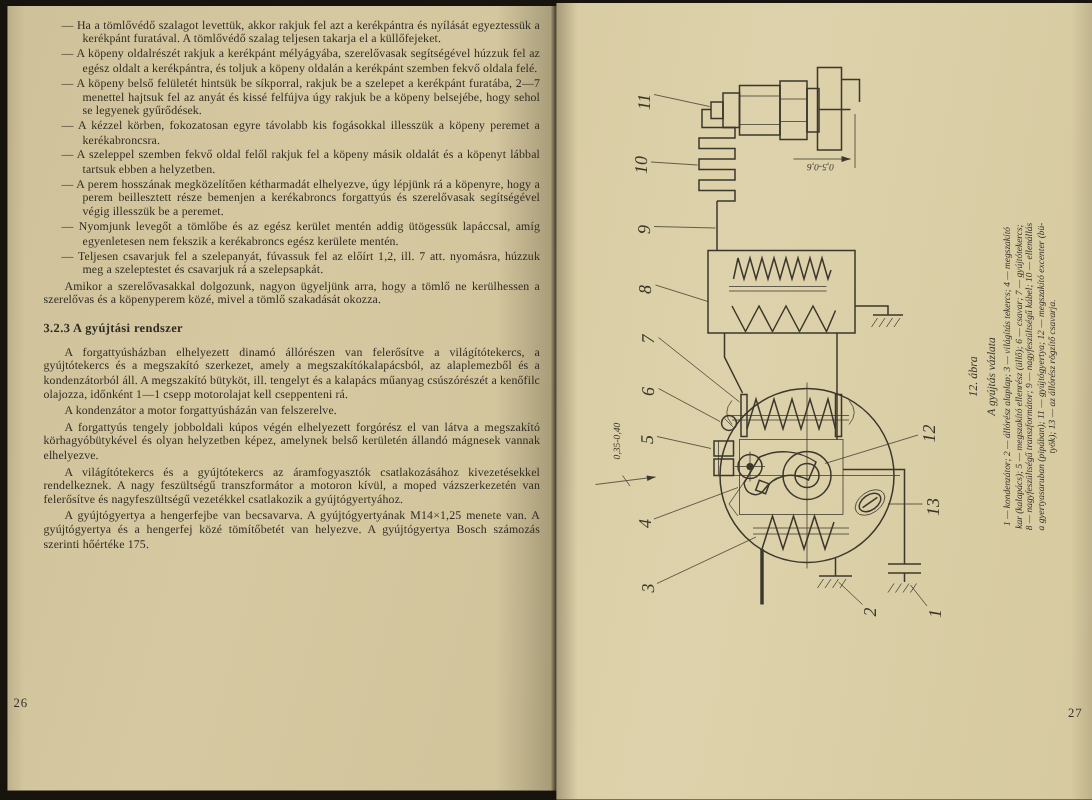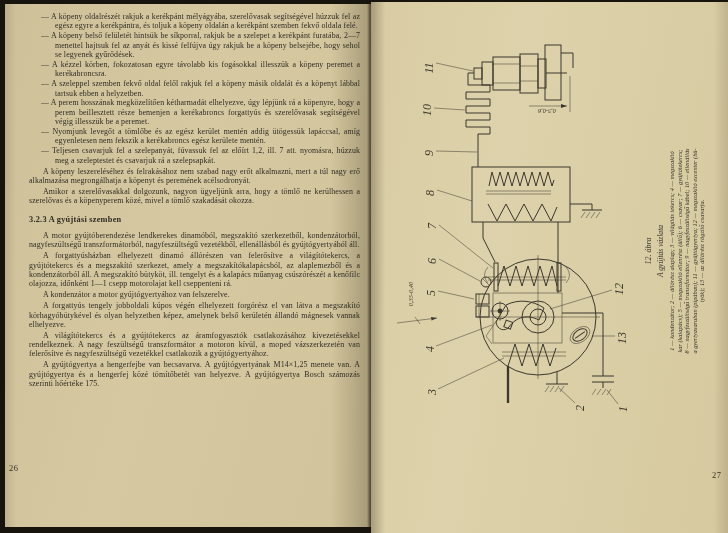--- a/index.html
+++ b/index.html
@@ -55,34 +55,33 @@
   .thk  { stroke:#3b372d; fill:none; stroke-width:2.3; }
   .call { font:italic 12px "Liberation Serif", serif; fill:#3a362c; }
   .dim  { font:italic 6.4px "Liberation Serif", serif; fill:#3a362c; }
 </style>
 </head>
 <body>
 
 <div class="page page-left">
   <div class="text-col">
     <div class="bullets">
-      <p class="bullet">— A köpeny oldalrészét rakjuk a kerékpánt mélyágyába, szerelővasak segítségével húzzuk fel az egész egyre a kerékpántra, és toljuk a köpeny oldalán a kerékpánt szemben fekvő oldala felé.</p>
+      <p class="bullet">— Ha a tömlővédő szalagot levettük, akkor rakjuk fel azt a kerékpántra és nyílását egyeztessük a kerékpánt furatával. A tömlővédő szalag teljesen takarja el a küllőfejeket.</p>
+      <p class="bullet">— A köpeny oldalrészét rakjuk a kerékpánt mélyágyába, szerelővasak segítségével húzzuk fel az egész oldalt a kerékpántra, és toljuk a köpeny oldalán a kerékpánt szemben fekvő oldala felé.</p>
       <p class="bullet">— A köpeny belső felületét hintsük be síkporral, rakjuk be a szelepet a kerékpánt furatába, 2—7 menettel hajtsuk fel az anyát és kissé felfújva úgy rakjuk be a köpeny belsejébe, hogy sehol se legyenek gyűrődések.</p>
       <p class="bullet">— A kézzel körben, fokozatosan egyre távolabb kis fogásokkal illesszük a köpeny peremet a kerékabroncsra.</p>
       <p class="bullet">— A szeleppel szemben fekvő oldal felől rakjuk fel a köpeny másik oldalát és a köpenyt lábbal tartsuk ebben a helyzetben.</p>
       <p class="bullet">— A perem hosszának megközelítően kétharmadát elhelyezve, úgy lépjünk rá a köpenyre, hogy a perem beillesztett része bemenjen a kerékabroncs forgattyús és szerelővasak segítségével végig illesszük be a peremet.</p>
       <p class="bullet">— Nyomjunk levegőt a tömlőbe és az egész kerület mentén addig ütögessük lapáccsal, amíg egyenletesen nem fekszik a kerékabroncs egész kerülete mentén.</p>
       <p class="bullet">— Teljesen csavarjuk fel a szelepanyát, fúvassuk fel az előírt 1,2, ill. 7 att. nyomásra, húzzuk meg a szeleptestet és csavarjuk rá a szelepsapkát.</p>
     </div>
-    <p class="para">A köpeny leszereléséhez és felrakásához nem szabad nagy erőt alkalmazni, mert a túl nagy erő alkalmazása megrongálhatja a köpenyt és peremének acélsodronyát.</p>
     <p class="para">Amikor a szerelővasakkal dolgozunk, nagyon ügyeljünk arra, hogy a tömlő ne kerülhessen a szerelővas és a köpenyperem közé, mivel a tömlő szakadását okozza.</p>
-    <p class="heading">3.2.3 A gyújtási szemben</p>
-    <p class="para">A motor gyújtóberendezése lendkerekes dinamóból, megszakító szerkezetből, kondenzátorból, nagyfeszültségű transzformátorból, nagyfeszültségű vezetékből, ellenállásból és gyújtógyertyából áll.</p>
+    <p class="heading">3.2.3 A gyújtási rendszer</p>
     <p class="para">A forgattyúsházban elhelyezett dinamó állórészen van felerősítve a világítótekercs, a gyújtótekercs és a megszakító szerkezet, amely a megszakítókalapácsból, az alaplemezből és a kondenzátorból áll. A megszakító bütyköt, ill. tengelyt és a kalapács műanyag csúszórészét a kenőfilc olajozza, időnként 1—1 csepp motorolajat kell cseppenteni rá.</p>
-    <p class="para">A kondenzátor a motor gyújtógyertyához van felszerelve.</p>
+    <p class="para">A kondenzátor a motor forgattyúsházán van felszerelve.</p>
     <p class="para">A forgattyús tengely jobboldali kúpos végén elhelyezett forgórész el van látva a megszakító körhagyóbütykével és olyan helyzetben képez, amelynek belső kerületén állandó mágnesek vannak elhelyezve.</p>
     <p class="para">A világítótekercs és a gyújtótekercs az áramfogyasztók csatlakozásához kivezetésekkel rendelkeznek. A nagy feszültségű transzformátor a motoron kívül, a moped vázszerkezetén van felerősítve és nagyfeszültségű vezetékkel csatlakozik a gyújtógyertyához.</p>
     <p class="para">A gyújtógyertya a hengerfejbe van becsavarva. A gyújtógyertyának M14×1,25 menete van. A gyújtógyertya és a hengerfej közé tömítőbetét van helyezve. A gyújtógyertya Bosch számozás szerinti hőértéke 175.</p>
   </div>
   <div class="pagenum pagenum-left">26</div>
 </div>
 
 <div class="gutter"></div>
 
 <div class="page page-right"></div>

